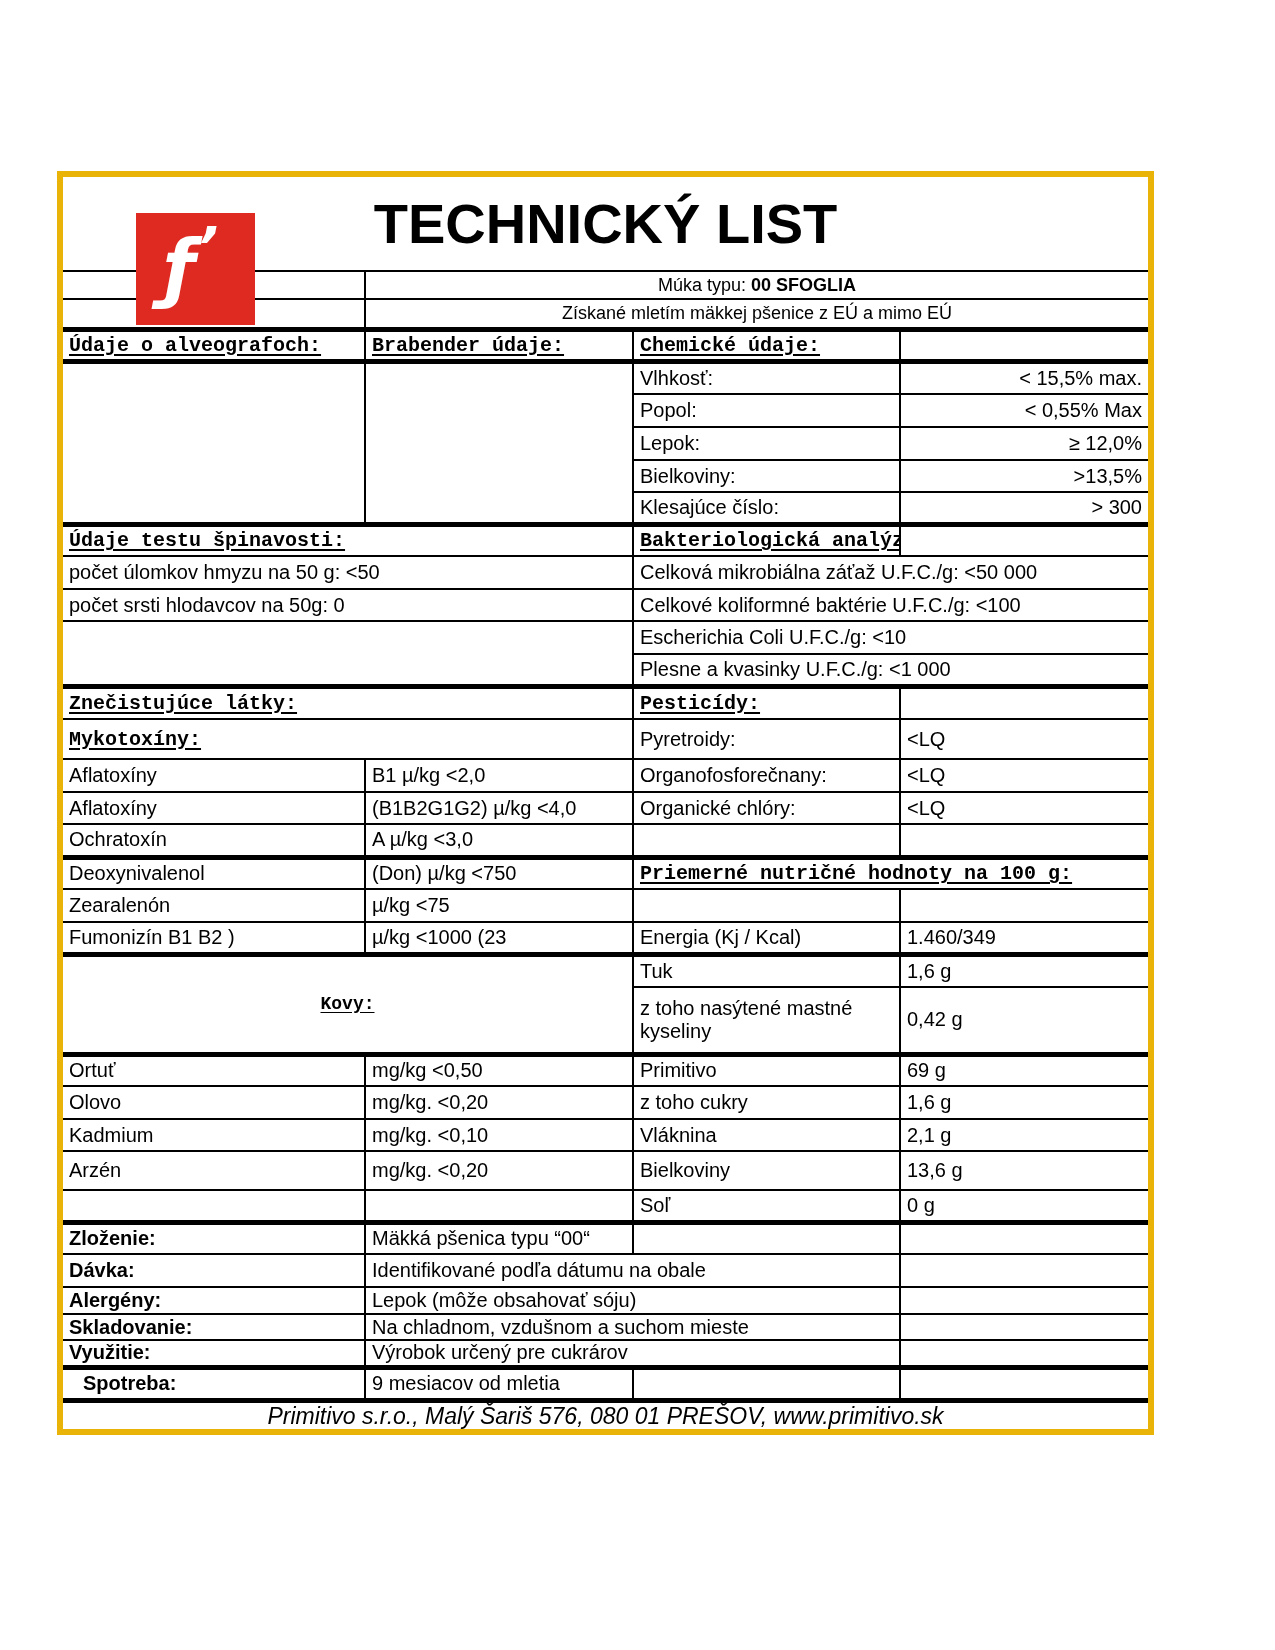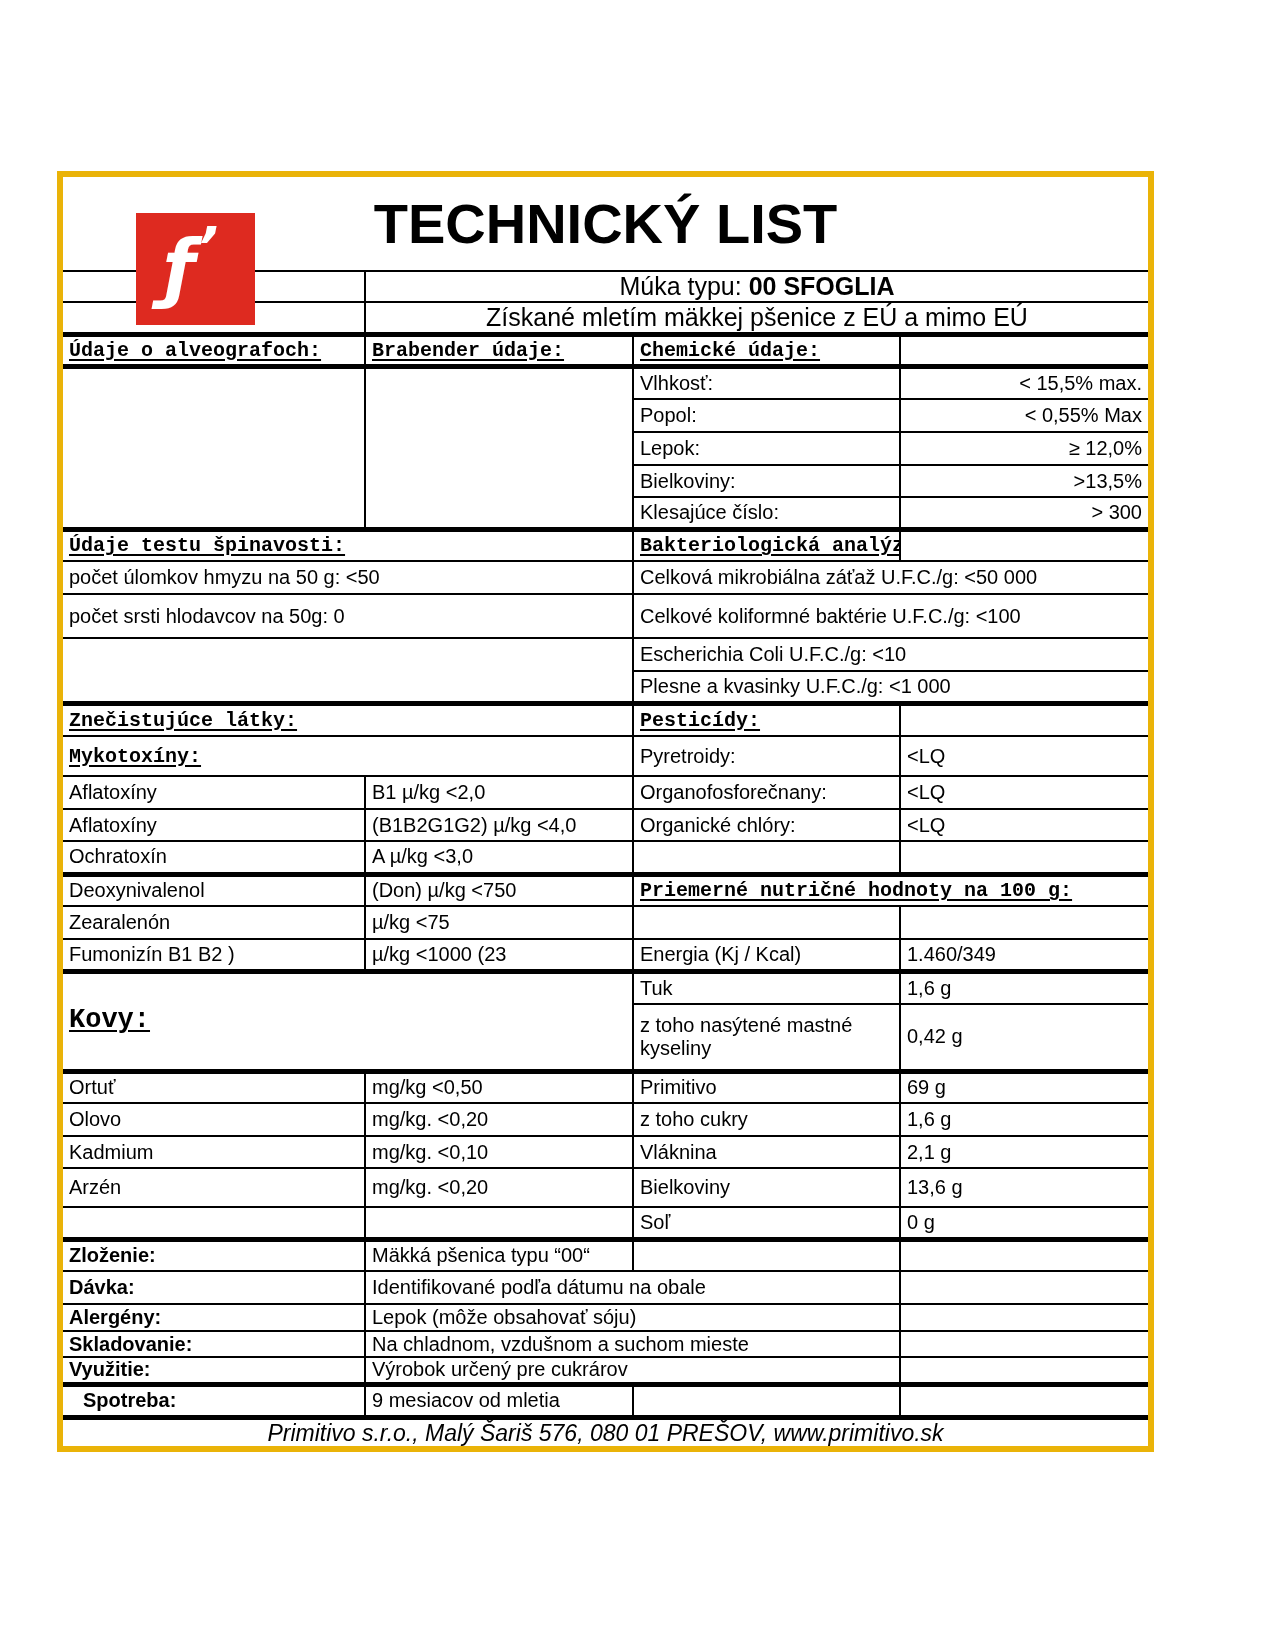--- a/index.html
+++ b/index.html
@@ -23,22 +23,22 @@
   }
   tr.thick td { border-top-width:5px; }
   td.hdr  { font-weight:bold; text-decoration:underline; text-underline-offset:3px;font-family:Liberation Mono, monospace; }
   td.bold { font-weight:bold; }
   td.center { text-align:right; }
   td.wrap { white-space:normal; }
   td.title-cell {
     font-weight:bold; font-size:56px; text-align:center;
     letter-spacing:0px; padding-top:2px;
   }
-  td.subtitle { text-align:center; font-size:25px; }
-  td.kovy { font-size:27px; }
+  td.subtitle { text-align:center; font-size:18px; }
+  td.kovy { font-size:18px;text-align:center; }
   td.indent { padding-left:20px; }
   td.footer-cell {
     text-align:center; font-style:italic; font-size:23px;
     font-family:"Liberation Sans", sans-serif;
   }
   .logo {
     position:absolute; left:136px; top:213px; width:119px; height:112px;
     background:#de2a20; z-index:5;
     display:flex; align-items:center; justify-content:center;
   }
@@ -118,21 +118,21 @@
 
     <tr class="thick" style="height:32px">
       <td class="hdr" colspan="2">Údaje testu špinavosti:</td>
       <td class="hdr">Bakteriologická analýza:</td>
       <td></td>
     </tr>
     <tr style="height:33px">
       <td colspan="2">počet úlomkov hmyzu na 50 g: &lt;50</td>
       <td colspan="2">Celková mikrobiálna záťaž U.F.C./g: &lt;50 000</td>
     </tr>
-    <tr style="height:44px">
+    <tr style="height:32px">
       <td colspan="2">počet srsti hlodavcov na 50g: 0</td>
       <td colspan="2">Celkové koliformné baktérie U.F.C./g: &lt;100</td>
     </tr>
     <tr style="height:33px">
       <td colspan="2" rowspan="2"></td>
       <td colspan="2">Escherichia Coli U.F.C./g: &lt;10</td>
     </tr>
     <tr style="height:32px">
       <td colspan="2">Plesne a kvasinky U.F.C./g: &lt;1 000</td>
     </tr>

